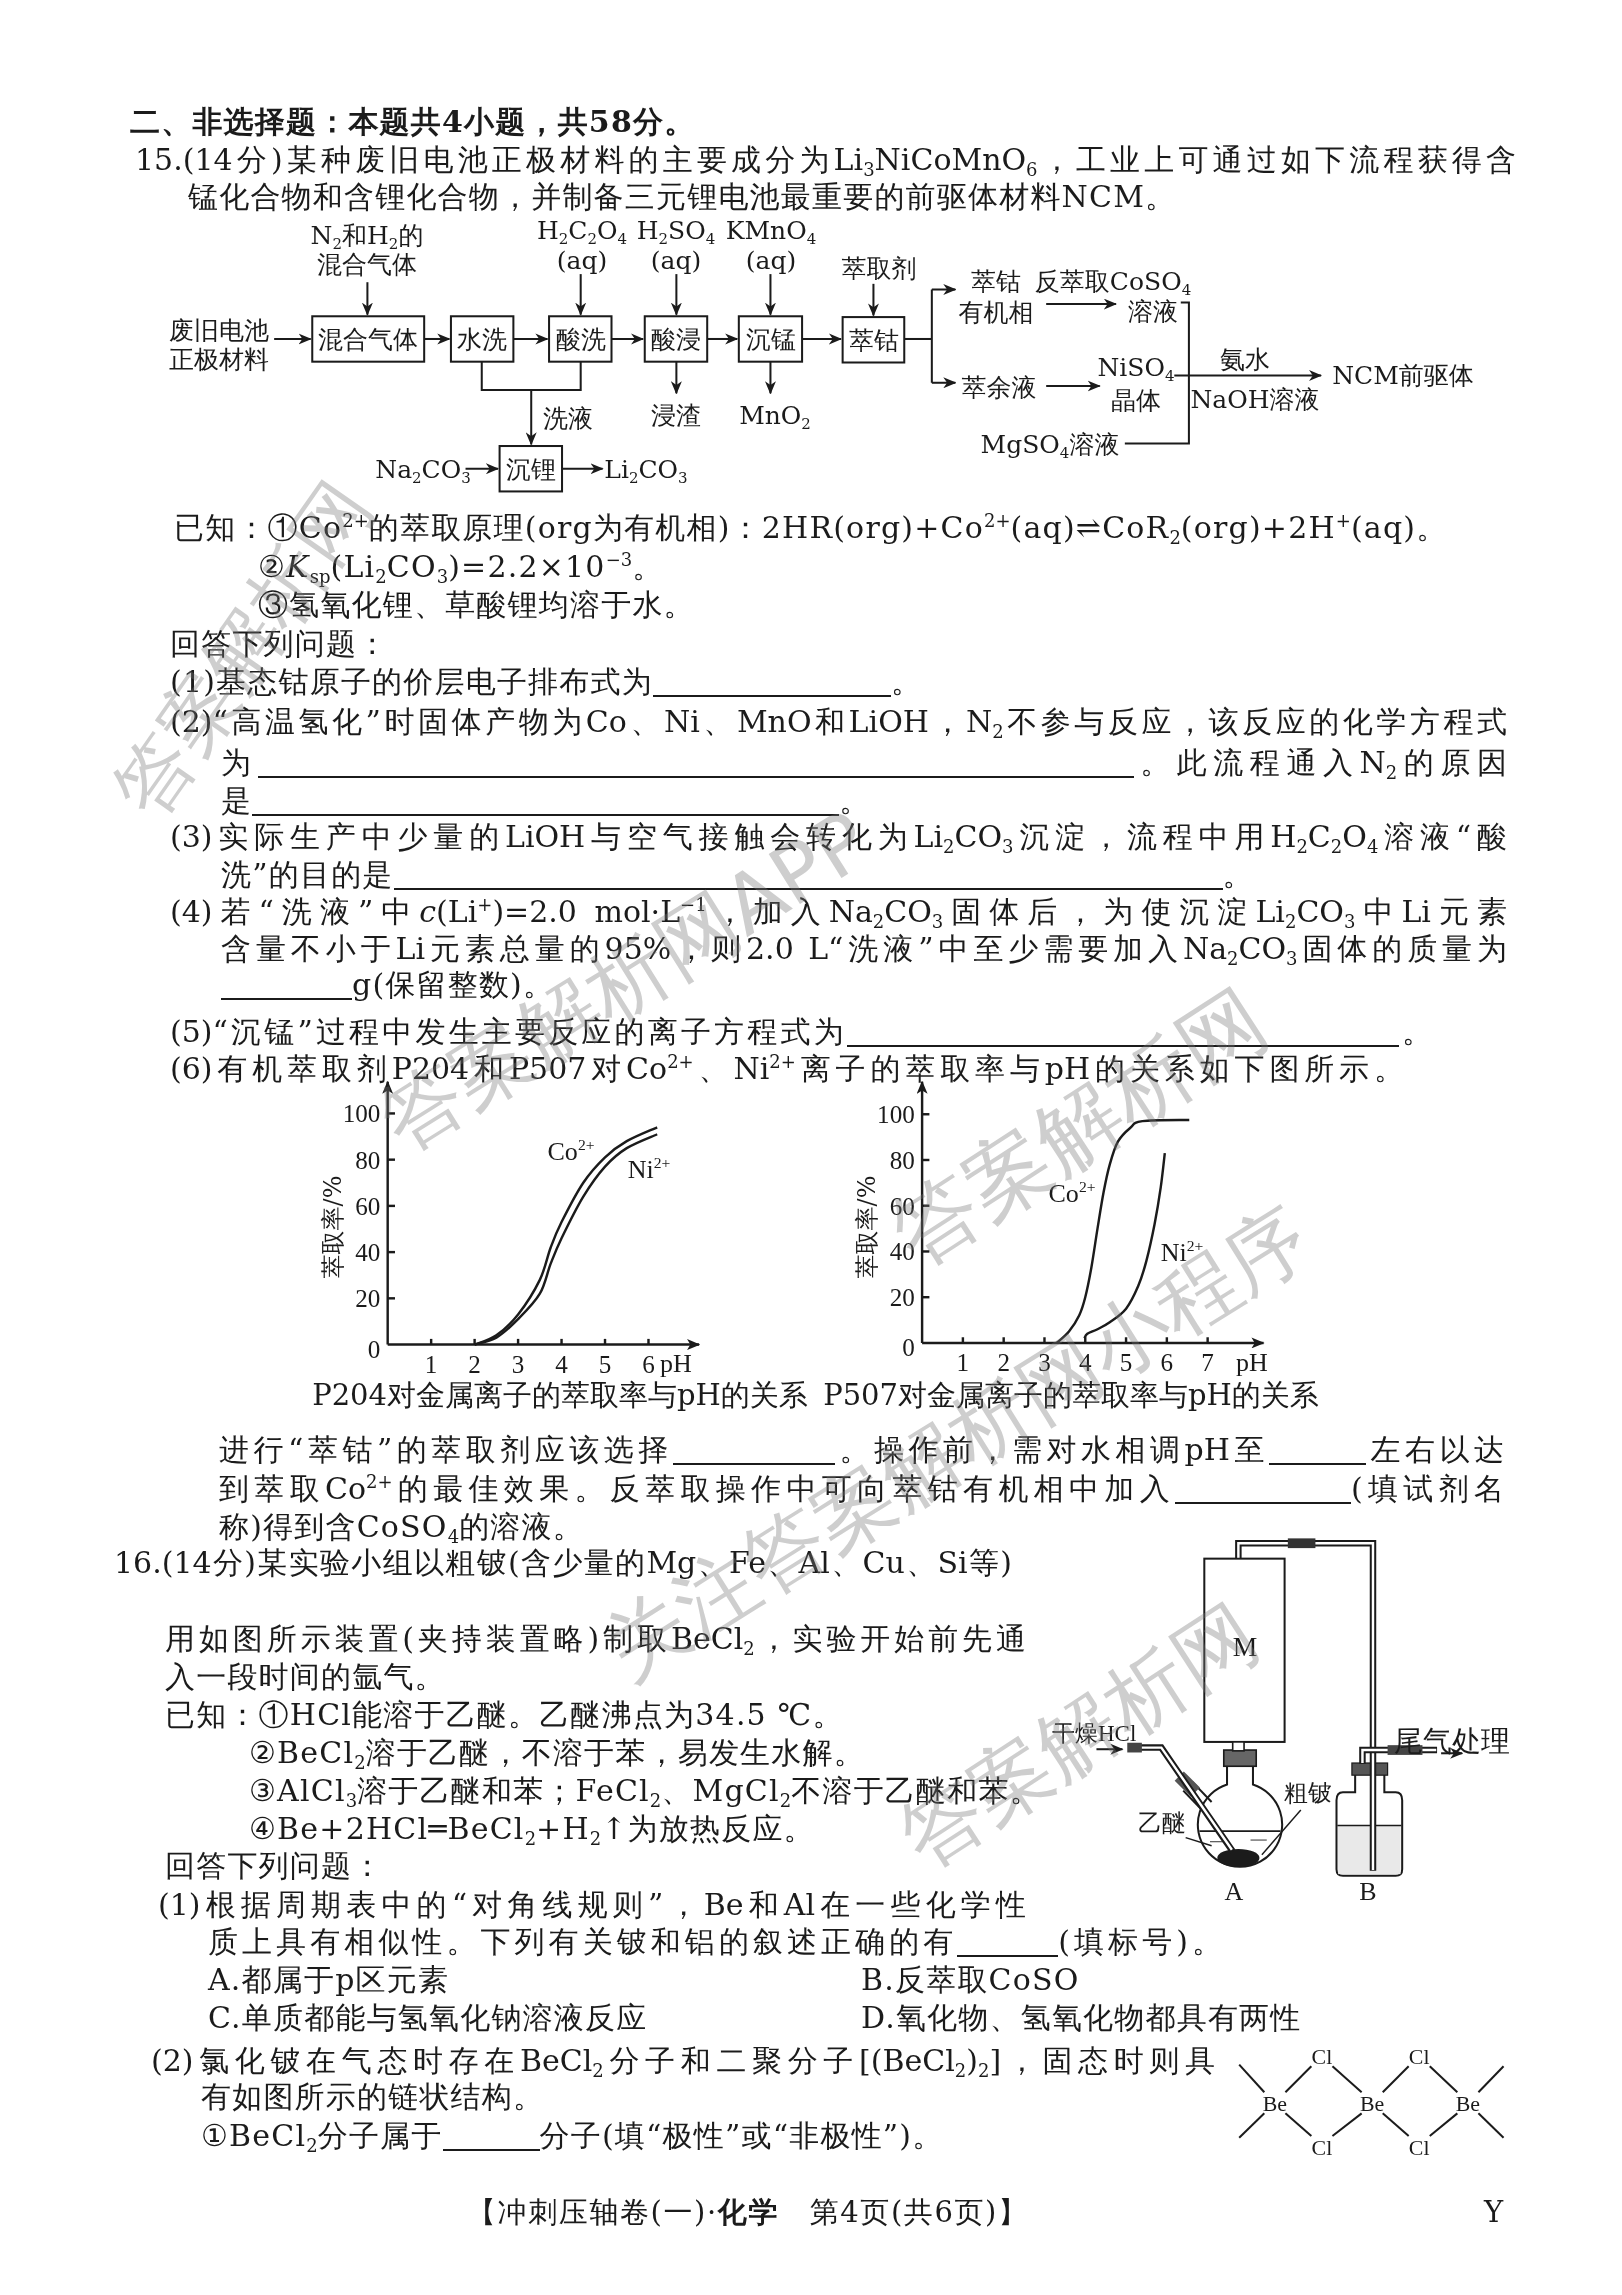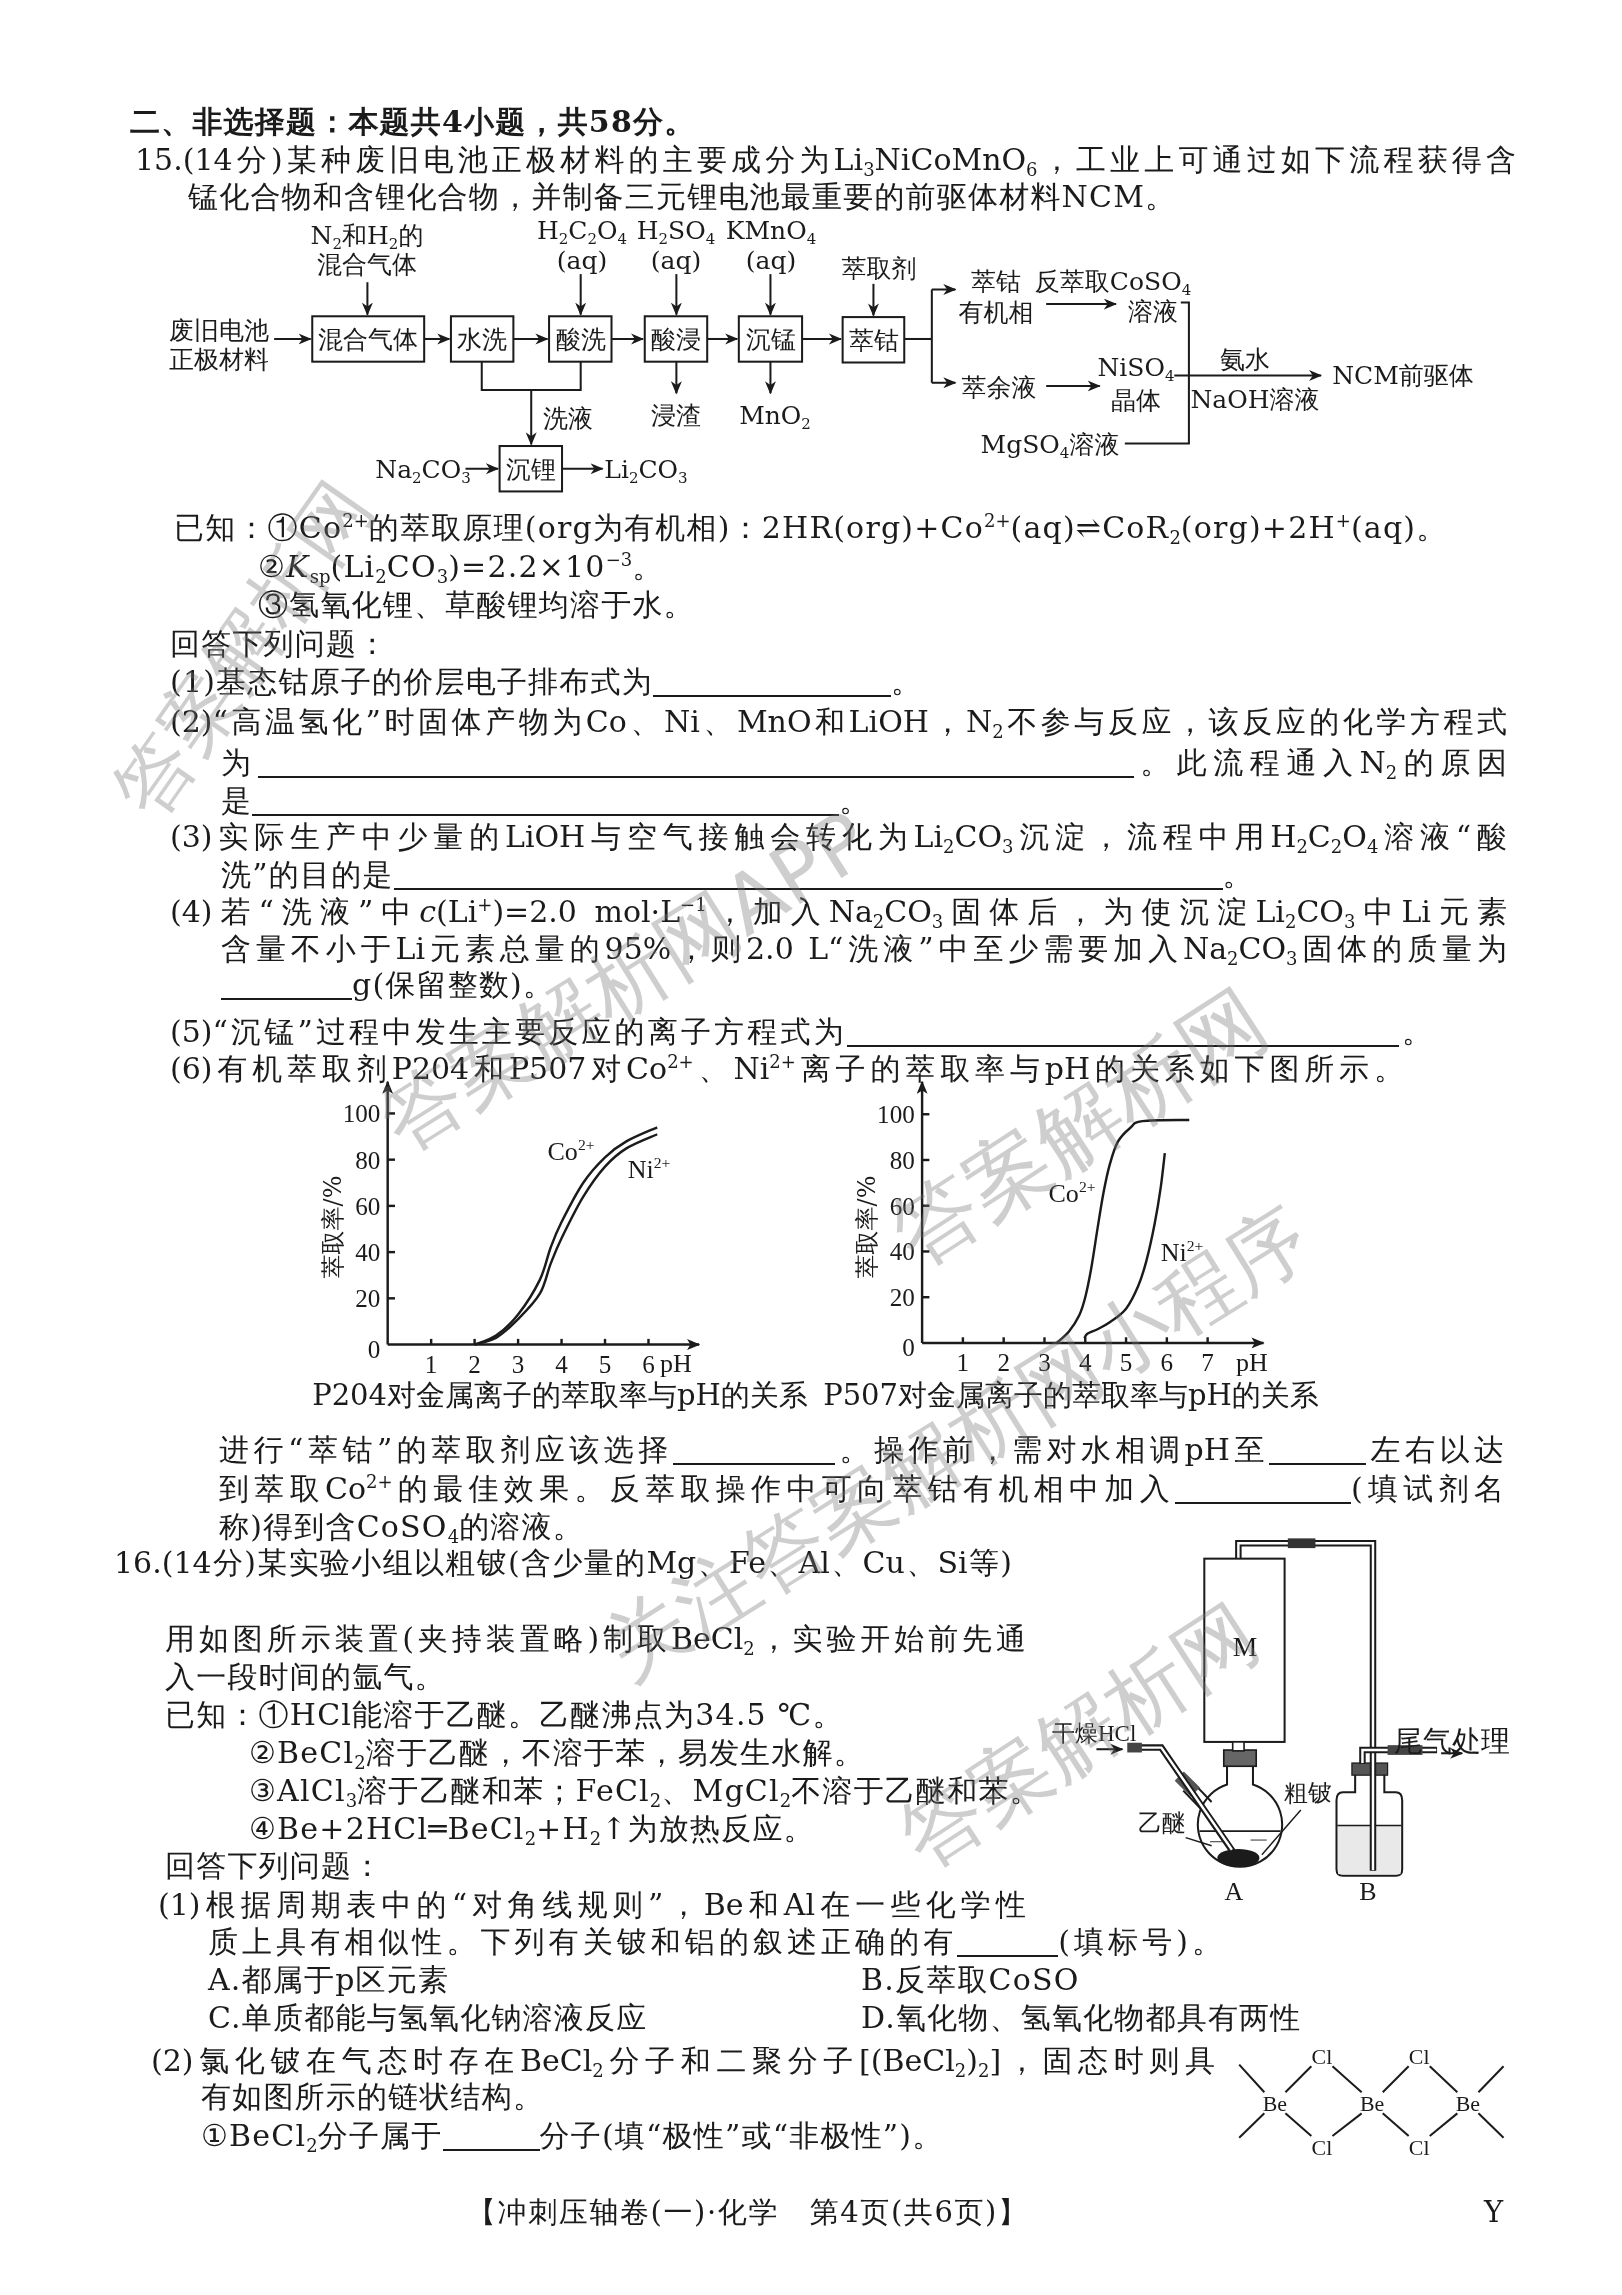--- a/index.html
+++ b/index.html
@@ -4,21 +4,21 @@
 <style>
   html, body { margin:0; padding:0; background:#ffffff; }
   #page { position:relative; width:1622px; height:2295px; background:#ffffff; overflow:hidden;
           font-family:"DejaVu Serif","Liberation Serif",serif; color:#1b1b1b; }
   .ln { position:absolute; height:37px; line-height:37px; font-size:30px; white-space:nowrap; letter-spacing:1.2px; z-index:2; }
   .ln.j { white-space:normal; text-align:justify; text-align-last:justify; letter-spacing:0; }
   .ln.bold { font-weight:bold; }
   .ln.foot { font-size:29px; letter-spacing:1.6px; }
   .sub { font-size:0.6em; position:relative; top:0.32em; letter-spacing:0; }
   .sup { font-size:0.6em; position:relative; top:-0.62em; letter-spacing:0; }
-  .b { font-weight:normal; }
+  .b { font-weight:bold; }
   .i { font-style:italic; }
   .blank { display:inline-block; height:0.95em; border-bottom:2px solid #1b1b1b; vertical-align:-0.18em; }
   .lbl { position:absolute; font-size:25px; line-height:1; white-space:nowrap; transform:translate(-50%,-50%); z-index:2; }
   .lbl.l { transform:translate(0,-50%);font-family:Liberation Serif, serif; }
   .lbl.cap { font-size:29px; }
   .lbl.ylab { font-size:24px; transform:translate(-50%,-50%) rotate(-90deg); }
   .lbl.ser { font-family:"Liberation Serif","DejaVu Serif",serif; font-size:26px; }
   #ov { position:absolute; left:0; top:0; width:1622px; height:2295px; z-index:1; }
   .fc { fill:none; stroke:#1b1b1b; stroke-width:2.5; }
   .box { fill:#ffffff; stroke:#1b1b1b; stroke-width:2.5; }

